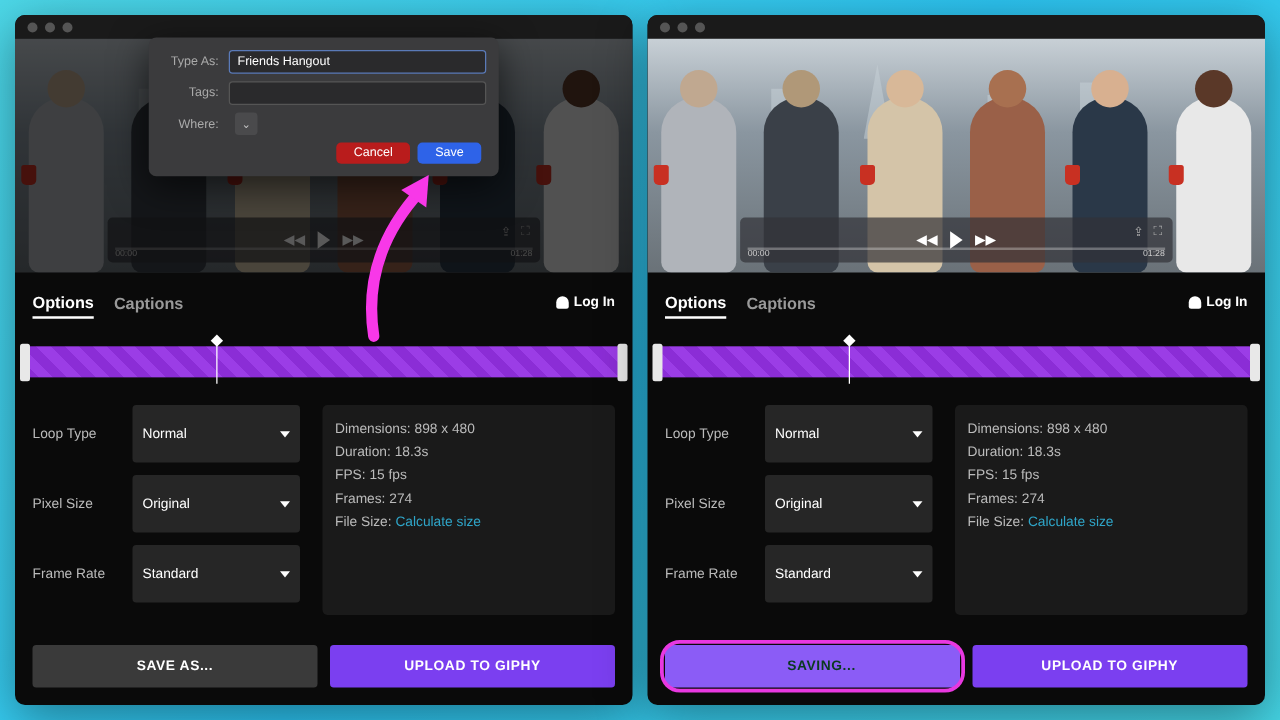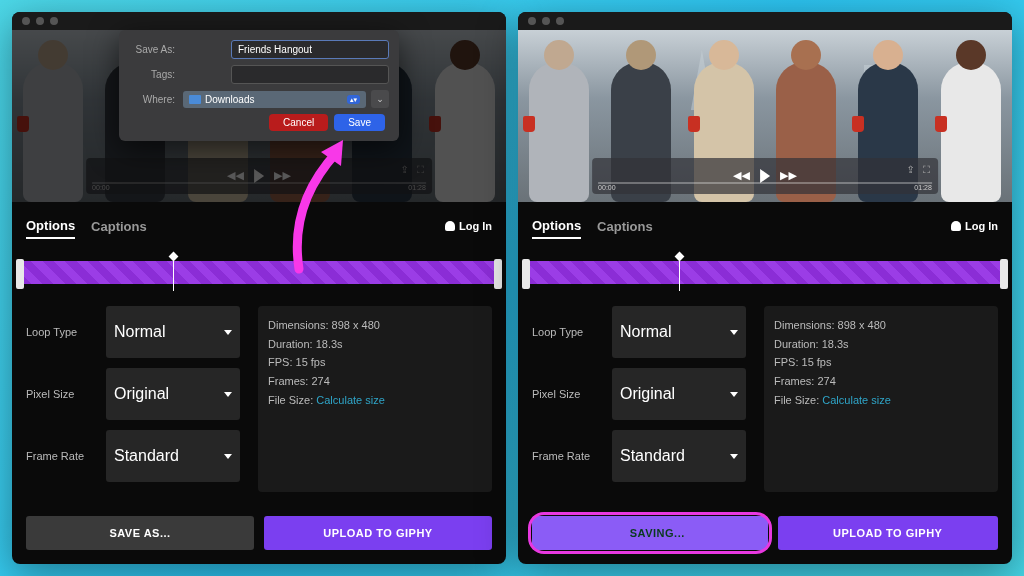--- a/index.html
+++ b/index.html
@@ -84,41 +84,41 @@
     .playhead::before { content:''; position:absolute; top:-4px; left:-3px; width:7px; height:7px; background:#fff; transform:rotate(45deg); }
 
     .options-grid {
       display:flex; padding:10px 14px; gap:18px; color:#bbb; font-size:11px;
     }
     .left-col { flex:1; }
     .info-col { flex:1; background:#1a1a1a; padding:10px; border-radius:4px; line-height:1.7; }
     .info-col .calc { color:#2fa5c8; cursor:pointer; }
     .opt-row { display:flex; align-items:center; margin-bottom:10px; }
     .opt-label { width:80px; }
-    .opt-select { flex:1; background:#262626; color:#fff; padding:17px 8px; border-radius:3px; display:flex; justify-content:space-between; align-items:center; font-size:16px; }
+    .opt-select { flex:1; background:#262626; color:#fff; padding:17px 8px; border-radius:3px; display:flex; justify-content:space-between; align-items:center; font-size:11px; }
     .chev { width:0;height:0;border-left:4px solid transparent;border-right:4px solid transparent;border-top:5px solid #fff; }
 
     .action-row {
       display:flex; gap:10px; padding:14px; margin-top:auto;
     }
     .btn { flex:1; padding:11px 0; text-align:center; font-weight:800; font-size:11px; letter-spacing:0.5px; border-radius:3px; cursor:pointer; }
     .btn-grey { background:#3a3a3a; color:#fff; }
     .btn-purple { background:#7b3ff0; color:#fff; }
     .btn-green { background:#8b5cf6; color:#0a3a1f; position:relative;padding-left:15px; }
     .highlight-ring { position:absolute; inset:-4px; border:3px solid #e838e0; border-radius:16px; pointer-events:none; }
 
     
     .save-dialog {
       position:absolute; top:18px; left:50%; transform:translateX(-50%);
       width:280px; background:#3b3b3d; border-radius:6px; padding:10px 10px 10px 0;
       box-shadow:0 8px 30px rgba(0,0,0,0.6); z-index:10; color:#ccc; font-size:10px;
     }
     .dlg-row { display:flex; align-items:center; margin-bottom:6px; }
     .dlg-label { width:64px; text-align:right; padding-right:8px; color:#aaa; }
-    .dlg-input { flex:1; background:#2a2a2c; border:1px solid #5a7ab8; padding:3px 6px; color:#fff; border-radius:3px; font-size:10px;margin-left:48px; }
+    .dlg-input { flex:1; background:#2a2a2c; border:1px solid #5a7ab8; padding:3px 6px; color:#fff; border-radius:3px; font-size:10px; }
     .dlg-input.plain { border-color:#555; }
     .dlg-select { flex:1; background:#5a6876; padding:3px 6px; color:#fff; border-radius:3px; display:flex; align-items:center; justify-content:space-between; font-size:10px; }
     .dlg-select .arrows { background:#3266d8; border-radius:3px; padding:1px 3px; font-size:7px; line-height:1; color:#fff; }
     .dlg-select.small { flex:0 0 100px; }
     .dlg-folder-icon { width:12px; height:9px; background:#4a8bd8; border-radius:1px; margin-right:4px; }
     .dlg-caret-btn { width:18px; height:18px; background:#4a4a4c; border-radius:3px; margin-left:5px; display:flex; align-items:center; justify-content:center; color:#ccc; font-size:9px; }
     .dlg-actions { display:flex; justify-content:flex-end; gap:6px; margin-top:6px; padding-right:4px; }
     .dlg-btn { padding:3px 14px; border-radius:4px; font-size:10px; cursor:pointer; }
     .dlg-cancel { background:#b91c1c; color:#fff; }
     .dlg-save { background:#2e63e8; color:#fff; }
@@ -177,36 +177,29 @@
         <span>⛶</span>
       </div>
       <div class="pb-track"></div>
       <span class="pb-time left">00:00</span>
       <span class="pb-time right">01:28</span>
     </div>
   </div>
 
   <div class="save-dialog">
     <div class="dlg-row">
-      <div class="dlg-label">Save As:</div>
+      <div class="dlg-label">Type As:</div>
       <input class="dlg-input" value="Friends Hangout" style="">
     </div>
     <div class="dlg-row">
       <div class="dlg-label">Tags:</div>
       <input class="dlg-input plain" style="">
     </div>
     <div class="dlg-row">
       <div class="dlg-label">Where:</div>
-      <div class="dlg-select">
-        <span style="display:flex;align-items:center">
-            <span class="dlg-folder-icon"></span>
-            <span>Downloads</span>
-          </span>
-        <span class="arrows">▴▾</span>
-      </div>
       <div class="dlg-caret-btn">⌄</div>
     </div>
     <div class="dlg-actions">
       <div class="dlg-btn dlg-cancel">Cancel</div>
       <div class="dlg-btn dlg-save">Save</div>
     </div>
   </div>
 
   <svg class="arrow-annotation" width="90" height="150" viewBox="0 0 90 150">
     <path d="M 30 145 Q 20 80 68 28" stroke="#f838e8" stroke-width="9" fill="none" stroke-linecap="round"></path>

